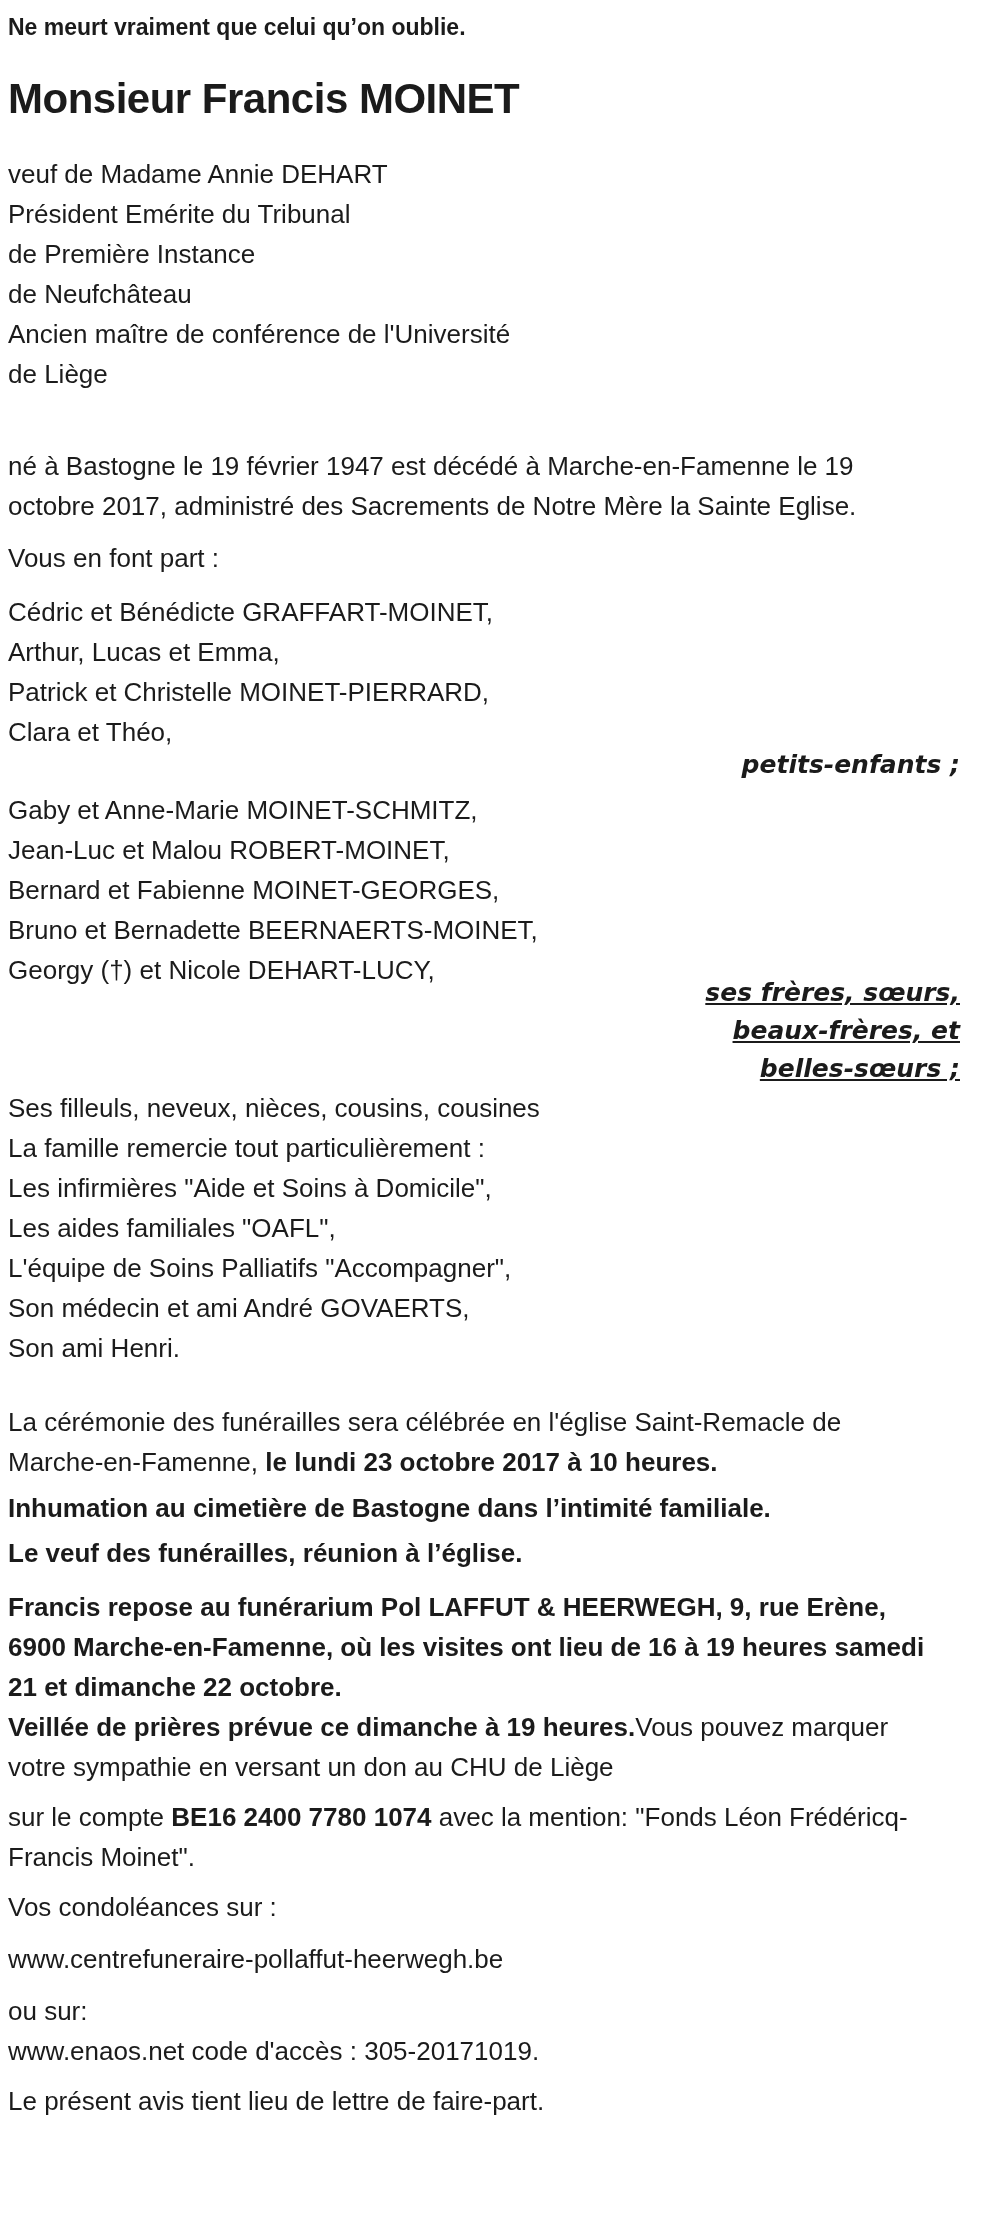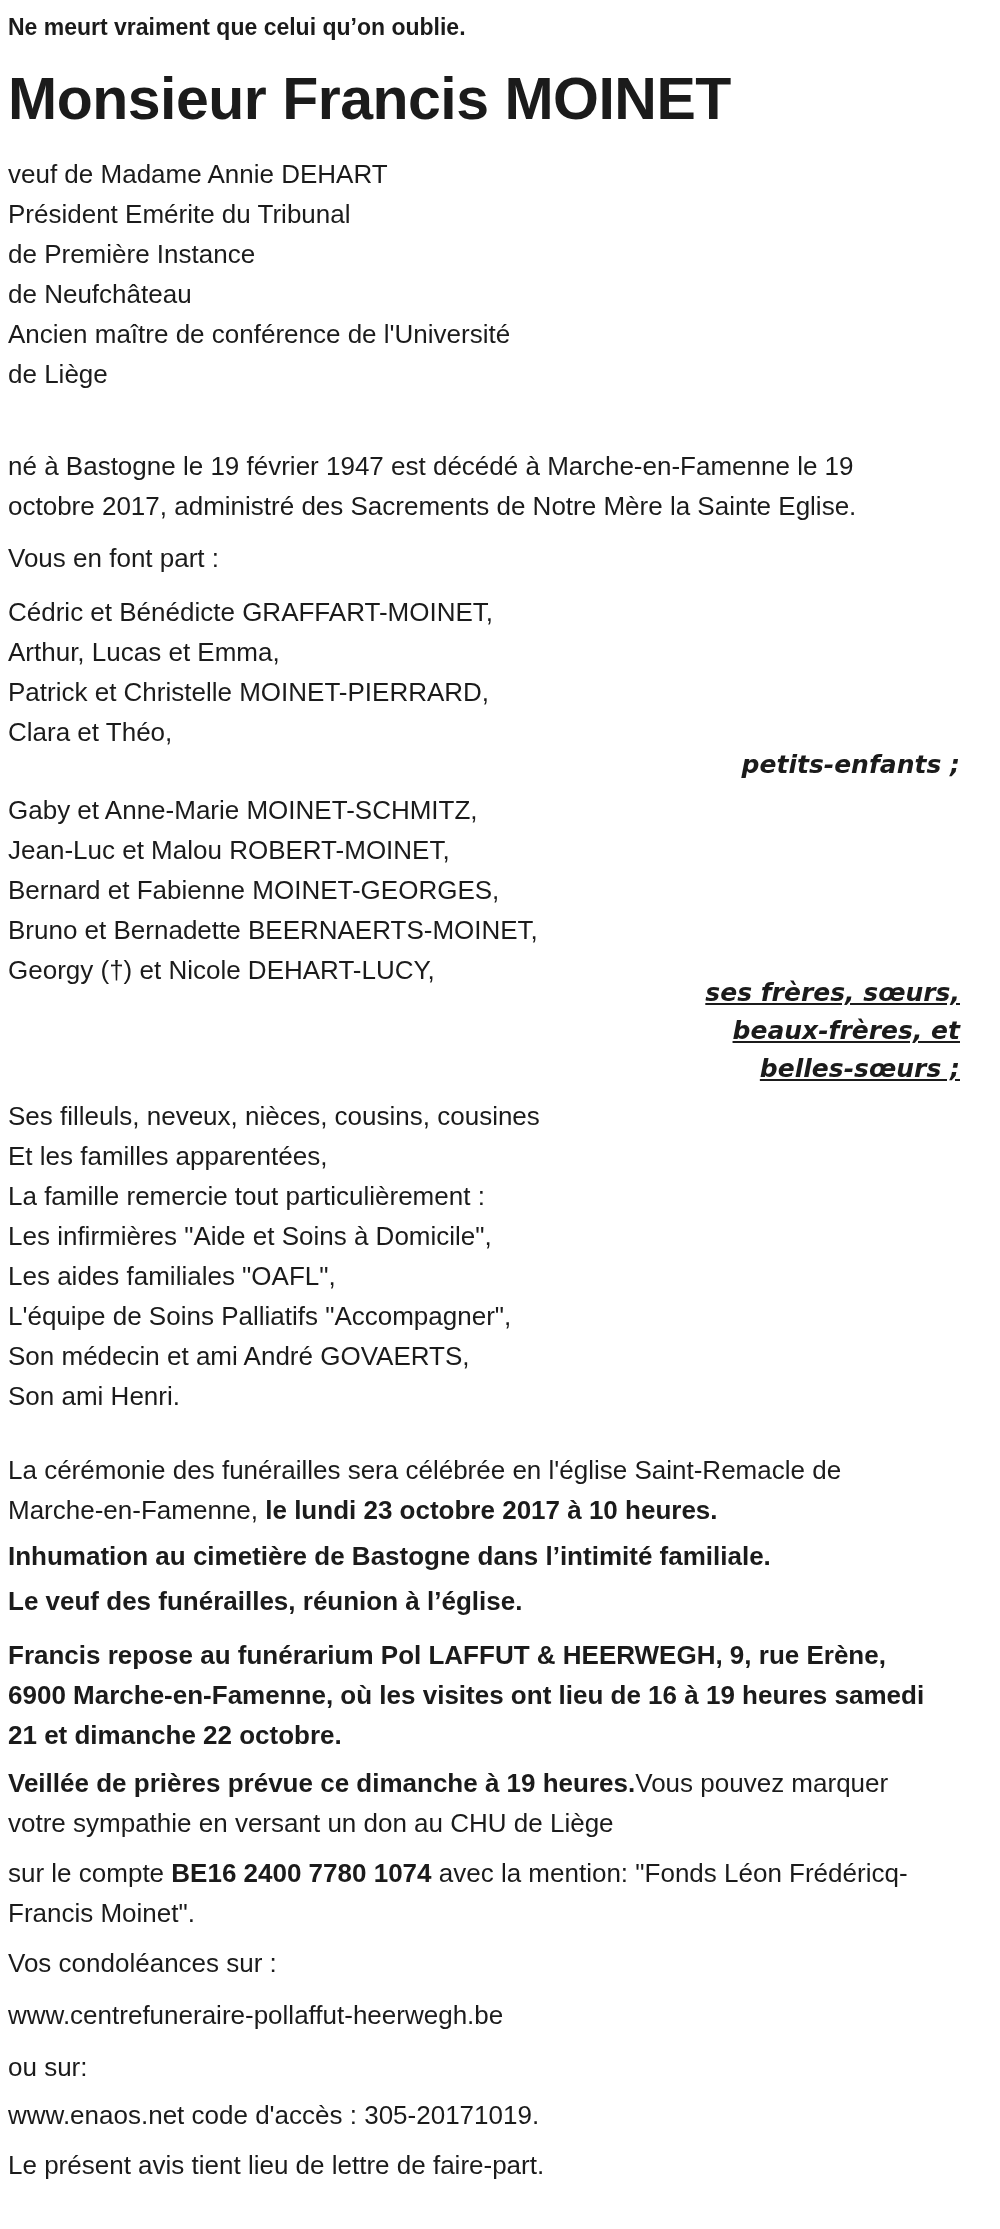--- a/index.html
+++ b/index.html
@@ -22,21 +22,21 @@
     font-stretch: condensed;
   }
   .epigraph {
     font-weight: 700;
     font-size: 23px;
     line-height: 30px;
     margin: 0;
   }
   .title {
     font-weight: 700;
-    font-size: 59px;
+    font-size: 42px;
     line-height: 46px;
     letter-spacing: -0.5px;
     margin: 34px 0 0 0;
   }
   .par { margin: 0; max-width: 920px; }
   .line { margin: 0; }
   .bold { font-weight: 700; }
   strong { font-weight: 700; }
   .relation {
     font-weight: 700;
@@ -46,21 +46,21 @@
     text-align: right;
     font-stretch: normal;
     font-family: "DejaVu Sans", "Liberation Sans", sans-serif;
   }
   .mt52 { margin-top: 52px; }
   .mt42 { margin-top: 32px; }
   .mt34 { margin-top: 34px; }
   .mt14 { margin-top: 14px; }
   .mt12 { margin-top: 12px; }
   .mt10 { margin-top: 10px; }
-  .mt8  { margin-top: 8px;  }
+  .mt8  { margin-top: 0;  }
   .mt6  { margin-top: 6px;  }
   .mt5  { margin-top: 5px;  }
   .mtn6  { margin-top: -6px;  }
   .mtn16 { margin-top: -16px; text-decoration: underline; }
 </style>
 </head>
 <body>
 
 <div class="sheet">
 
@@ -101,21 +101,20 @@
   </div>
 
   <div class="relation mtn16">
     <p class="line">ses frères, sœurs,</p>
     <p class="line">beaux-frères, et</p>
     <p class="line">belles-sœurs ;</p>
   </div>
 
   <div class="mt8">
     <p class="line">Ses filleuls, neveux, nièces, cousins, cousines</p>
-    <p class="line">Et les familles apparentées,</p>
     <p class="line">La famille remercie tout particulièrement :</p>
     <p class="line">Les infirmières "Aide et Soins à Domicile",</p>
     <p class="line">Les aides familiales "OAFL",</p>
     <p class="line">L'équipe de Soins Palliatifs "Accompagner",</p>
     <p class="line">Son médecin et ami André GOVAERTS,</p>
     <p class="line">Son ami Henri.</p>
   </div>
 
   <p class="par mt34"><span>La cérémonie des funérailles sera célébrée en l'église Saint-Remacle de Marche-en-Famenne, </span><strong>le lundi 23 octobre 2017 à 10 heures.</strong></p>
 

